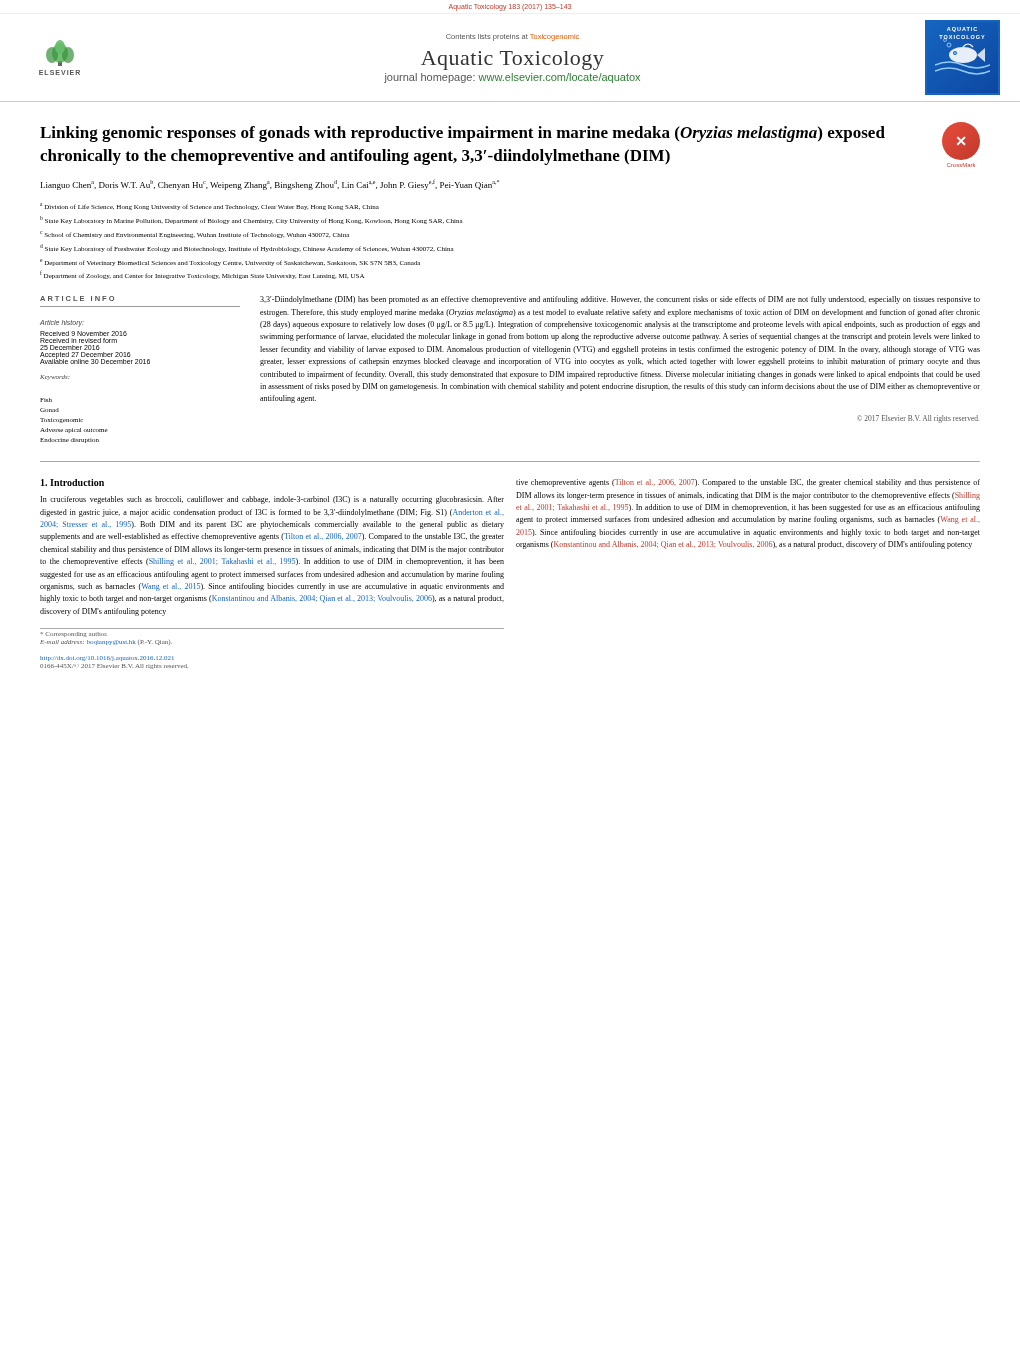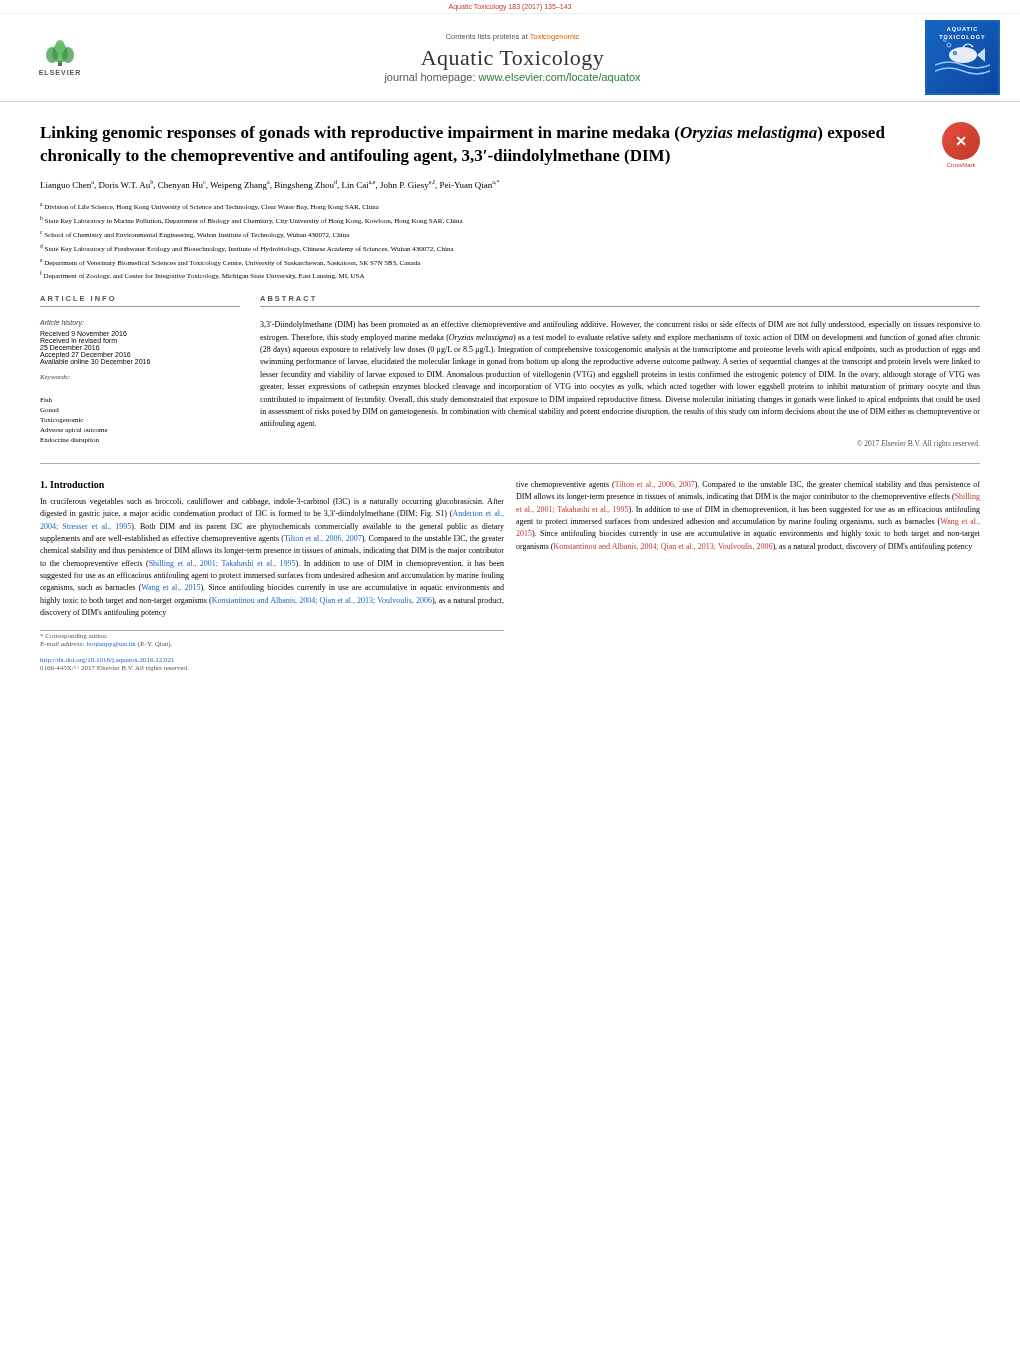--- a/index.html
+++ b/index.html
@@ -407,21 +407,20 @@
           <div class="keywords-title">Keywords:</div>
           <div class="keyword-item">Fish</div>
           <div class="keyword-item">Gonad</div>
           <div class="keyword-item">Toxicogenomic</div>
           <div class="keyword-item">Adverse apical outcome</div>
           <div class="keyword-item">Endocrine disruption</div>
         </div>
       </div>
 
       <div class="abstract-col">
-        <div class="section-header">ABSTRACT</div>
         <div class="abstract-text">
           3,3′-Diindolylmethane (DIM) has been promoted as an effective chemopreventive and antifouling additive. However, the concurrent risks or side effects of DIM are not fully understood, especially on tissues responsive to estrogen. Therefore, this study employed marine medaka (<em class="species">Oryzias melastigma</em>) as a test model to evaluate relative safety and explore mechanisms of toxic action of DIM on development and function of gonad after chronic (28 days) aqueous exposure to relatively low doses (0 μg/L or 8.5 μg/L). Integration of comprehensive toxicogenomic analysis at the transcriptome and proteome levels with apical endpoints, such as production of eggs and swimming performance of larvae, elucidated the molecular linkage in gonad from bottom up along the reproductive adverse outcome pathway. A series of sequential changes at the transcript and protein levels were linked to lesser fecundity and viability of larvae exposed to DIM. Anomalous production of vitellogenin (VTG) and eggshell proteins in testis confirmed the estrogenic potency of DIM. In the ovary, although storage of VTG was greater, lesser expressions of cathepsin enzymes blocked cleavage and incorporation of VTG into oocytes as yolk, which acted together with lower eggshell proteins to inhibit maturation of primary oocyte and thus contributed to impairment of fecundity. Overall, this study demonstrated that exposure to DIM impaired reproductive fitness. Diverse molecular initiating changes in gonads were linked to apical endpoints that could be used in assessment of risks posed by DIM on gametogenesis. In combination with chemical stability and potent endocrine disruption, the results of this study can inform decisions about the use of DIM either as chemopreventive or antifouling agent.
         </div>
         <div class="abstract-copyright">© 2017 Elsevier B.V. All rights reserved.</div>
       </div>
 
     </div>
 
     <hr class="divider">
 

